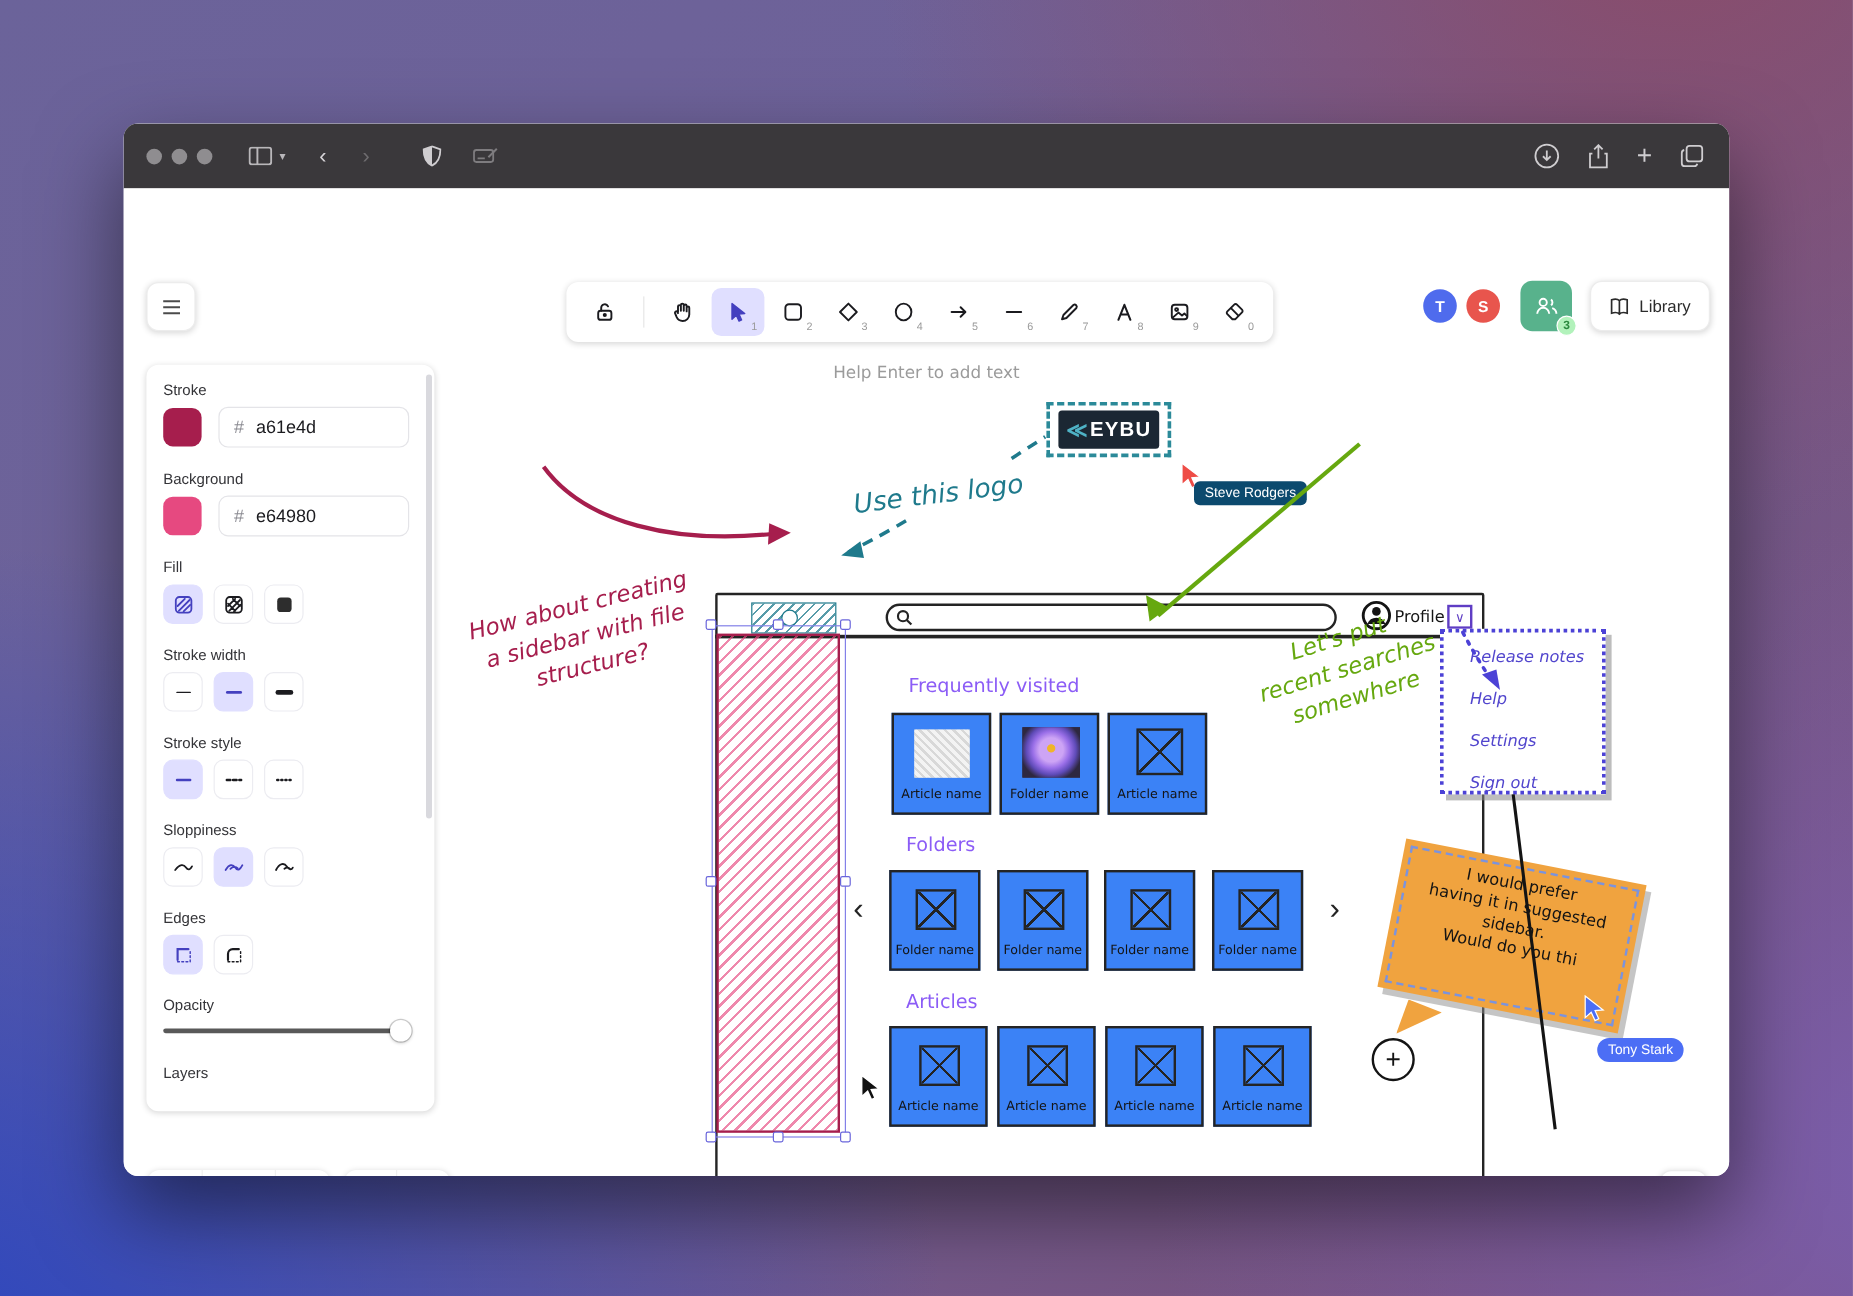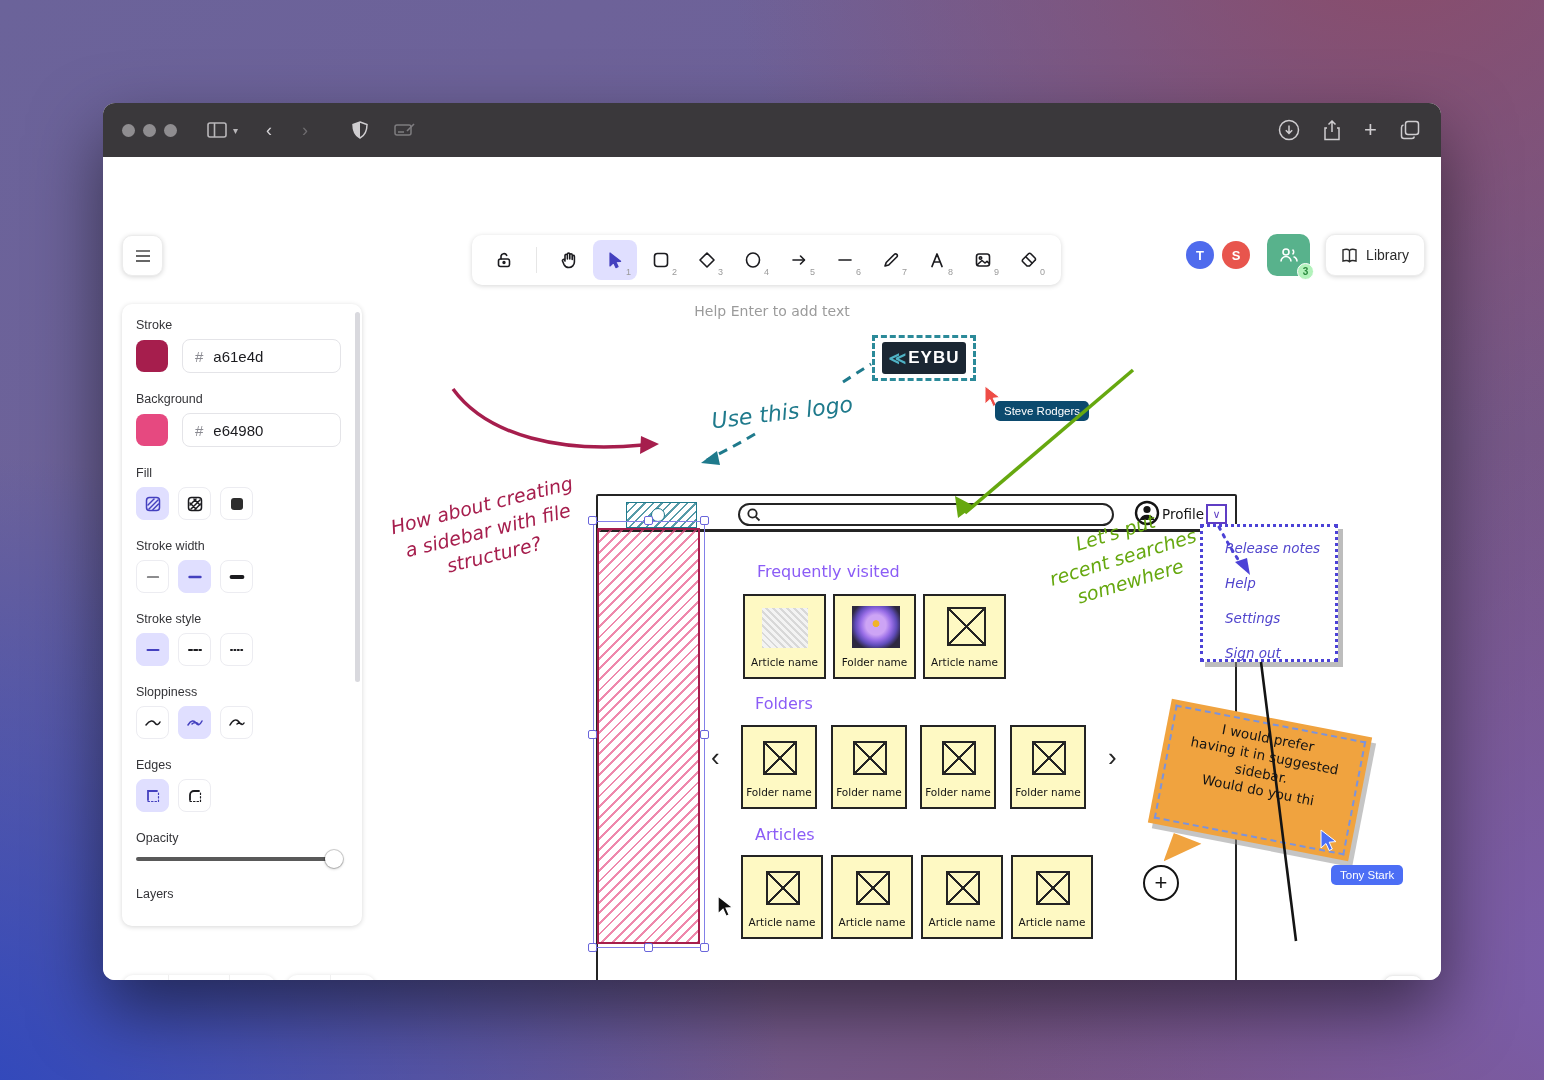--- a/index.html
+++ b/index.html
@@ -99,21 +99,21 @@
   .wf-search{ left:635px; top:346px; width:376px; height:23px; border:2px solid #242424; border-radius:12px; }
   .wf-profile-label{ left:1059px; top:349px; font-size:13.5px; color:#141414; }
   .wf-chevbox{ left:1103px; top:347px; width:21px; height:20px; border:2px solid #5f3dc4; color:#5f3dc4; font-size:11px; display:flex; align-items:center; justify-content:center; }
 
   .red-sidebar{ left:494px; top:371px; width:103px; height:416px; border:2px solid #a61e4d;
                 background:repeating-linear-gradient(135deg, rgba(230,73,128,.65) 0 2px, rgba(230,73,128,0) 2px 7.5px); }
   .sel-rect{ left:490px; top:364px; width:112px; height:427px; border:1.6px solid #8380e8; }
   .handle{ position:absolute; width:9px; height:9px; background:#fff; border:1.5px solid #6965db; border-radius:2px; }
 
   .wf-title{ position:absolute; color:#8b5cf6; font-size:16px; }
-  .card{ position:absolute; border:2px solid #242424; background:#fef9c3; }
+  .card{ position:absolute; border:2px solid #242424; background:#3b82f6; }
   .card .clabel{ position:absolute; left:0; right:0; bottom:9px; text-align:center; font-size:10.5px; color:#141414; }
   .xbox{ position:absolute; border:2px solid #242424; }
   .xbox::before{ content:''; position:absolute; inset:0;
     background:
       linear-gradient(to top right, transparent calc(50% - 1px), #242424 calc(50% - 1px), #242424 calc(50% + 1px), transparent calc(50% + 1px)),
       linear-gradient(to top left,  transparent calc(50% - 1px), #242424 calc(50% - 1px), #242424 calc(50% + 1px), transparent calc(50% + 1px)); }
   .noise-img{ position:absolute; background:
       repeating-linear-gradient(45deg, #d8d8d8 0 2px, #f3f3f3 2px 5px),
       repeating-linear-gradient(-45deg, #cfcfcf 0 1px, #ededed 1px 6px); }
   .flower-img{ position:absolute; background:
@@ -325,21 +325,21 @@
     </div>
 
     <svg class="overlay" width="20" height="24" style="left:880px; top:228px;">
       <path d="M2 1 L2 19 L7 14.5 L10.2 21.5 L13.3 20 L10.2 13.2 L17 12.6 Z" fill="#ee4c46" stroke="#fff" stroke-width="1"></path>
     </svg>
     <div class="cursor-label" style="left:892px; top:244px; background:#0c4a6e;">Steve Rodgers</div>
 
     <svg class="overlay" width="20" height="24" style="left:1216px; top:672px;">
       <path d="M2 1 L2 19 L7 14.5 L10.2 21.5 L13.3 20 L10.2 13.2 L17 12.6 Z" fill="#4c6ef5" stroke="#fff" stroke-width="1"></path>
     </svg>
-    <div class="cursor-label" style="left:1228px; top:708px; background:#4c6ef5;">Tony Stark</div>
+    <div class="cursor-label" style="left:1228px; top:708px; background:#4c6ef5;border-radius:10px;">Tony Stark</div>
 
     <svg class="overlay" width="20" height="24" style="left:613px; top:738px;">
       <path d="M2 1 L2 19 L7 14.5 L10.2 21.5 L13.3 20 L10.2 13.2 L17 12.6 Z" fill="#111" stroke="#fff" stroke-width="1.4"></path>
     </svg>
 
     <svg class="overlay" width="1338" height="823" viewBox="0 0 1338 823">
 
       <path d="M 740 225 L 768 207" stroke="#1f7a8c" stroke-width="3" fill="none" stroke-dasharray="9 7"></path>
 
       <path d="M 652 277 C 630 290, 616 297, 604 303" stroke="#1f7a8c" stroke-width="3" fill="none" stroke-dasharray="9 7"></path>

